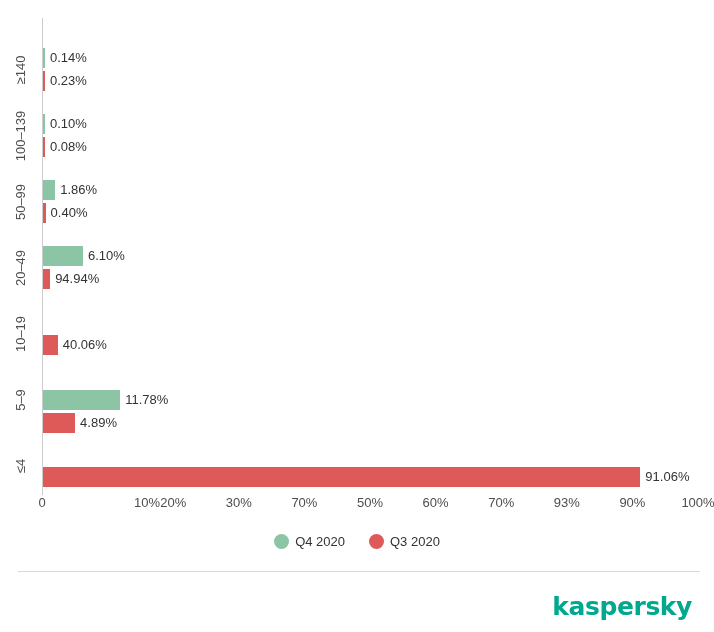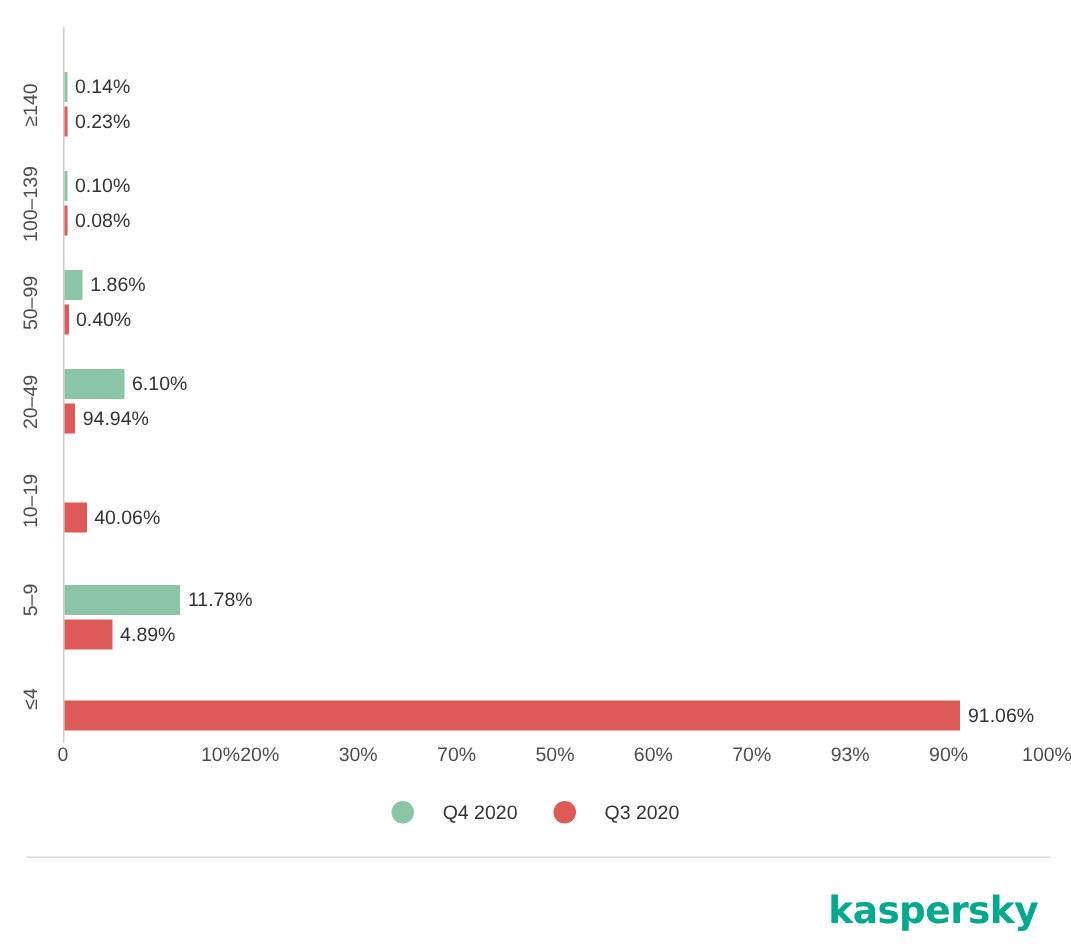--- a/index.html
+++ b/index.html
@@ -109,21 +109,21 @@
     top: 534px;
     width: 714px;
     display: flex;
     justify-content: center;
     align-items: center;
     gap: 24px;
   }
   .legend-item {
     display: flex;
     align-items: center;
-    gap: 19px;
+    gap: 6px;
   }
   .legend-dot {
     width: 15px;
     height: 15px;
     border-radius: 50%;
     flex: none;
   }
   .legend-dot.q4 { background: #8cc5a5; }
   .legend-dot.q3 { background: #dd5a58; }
   .legend-label {

